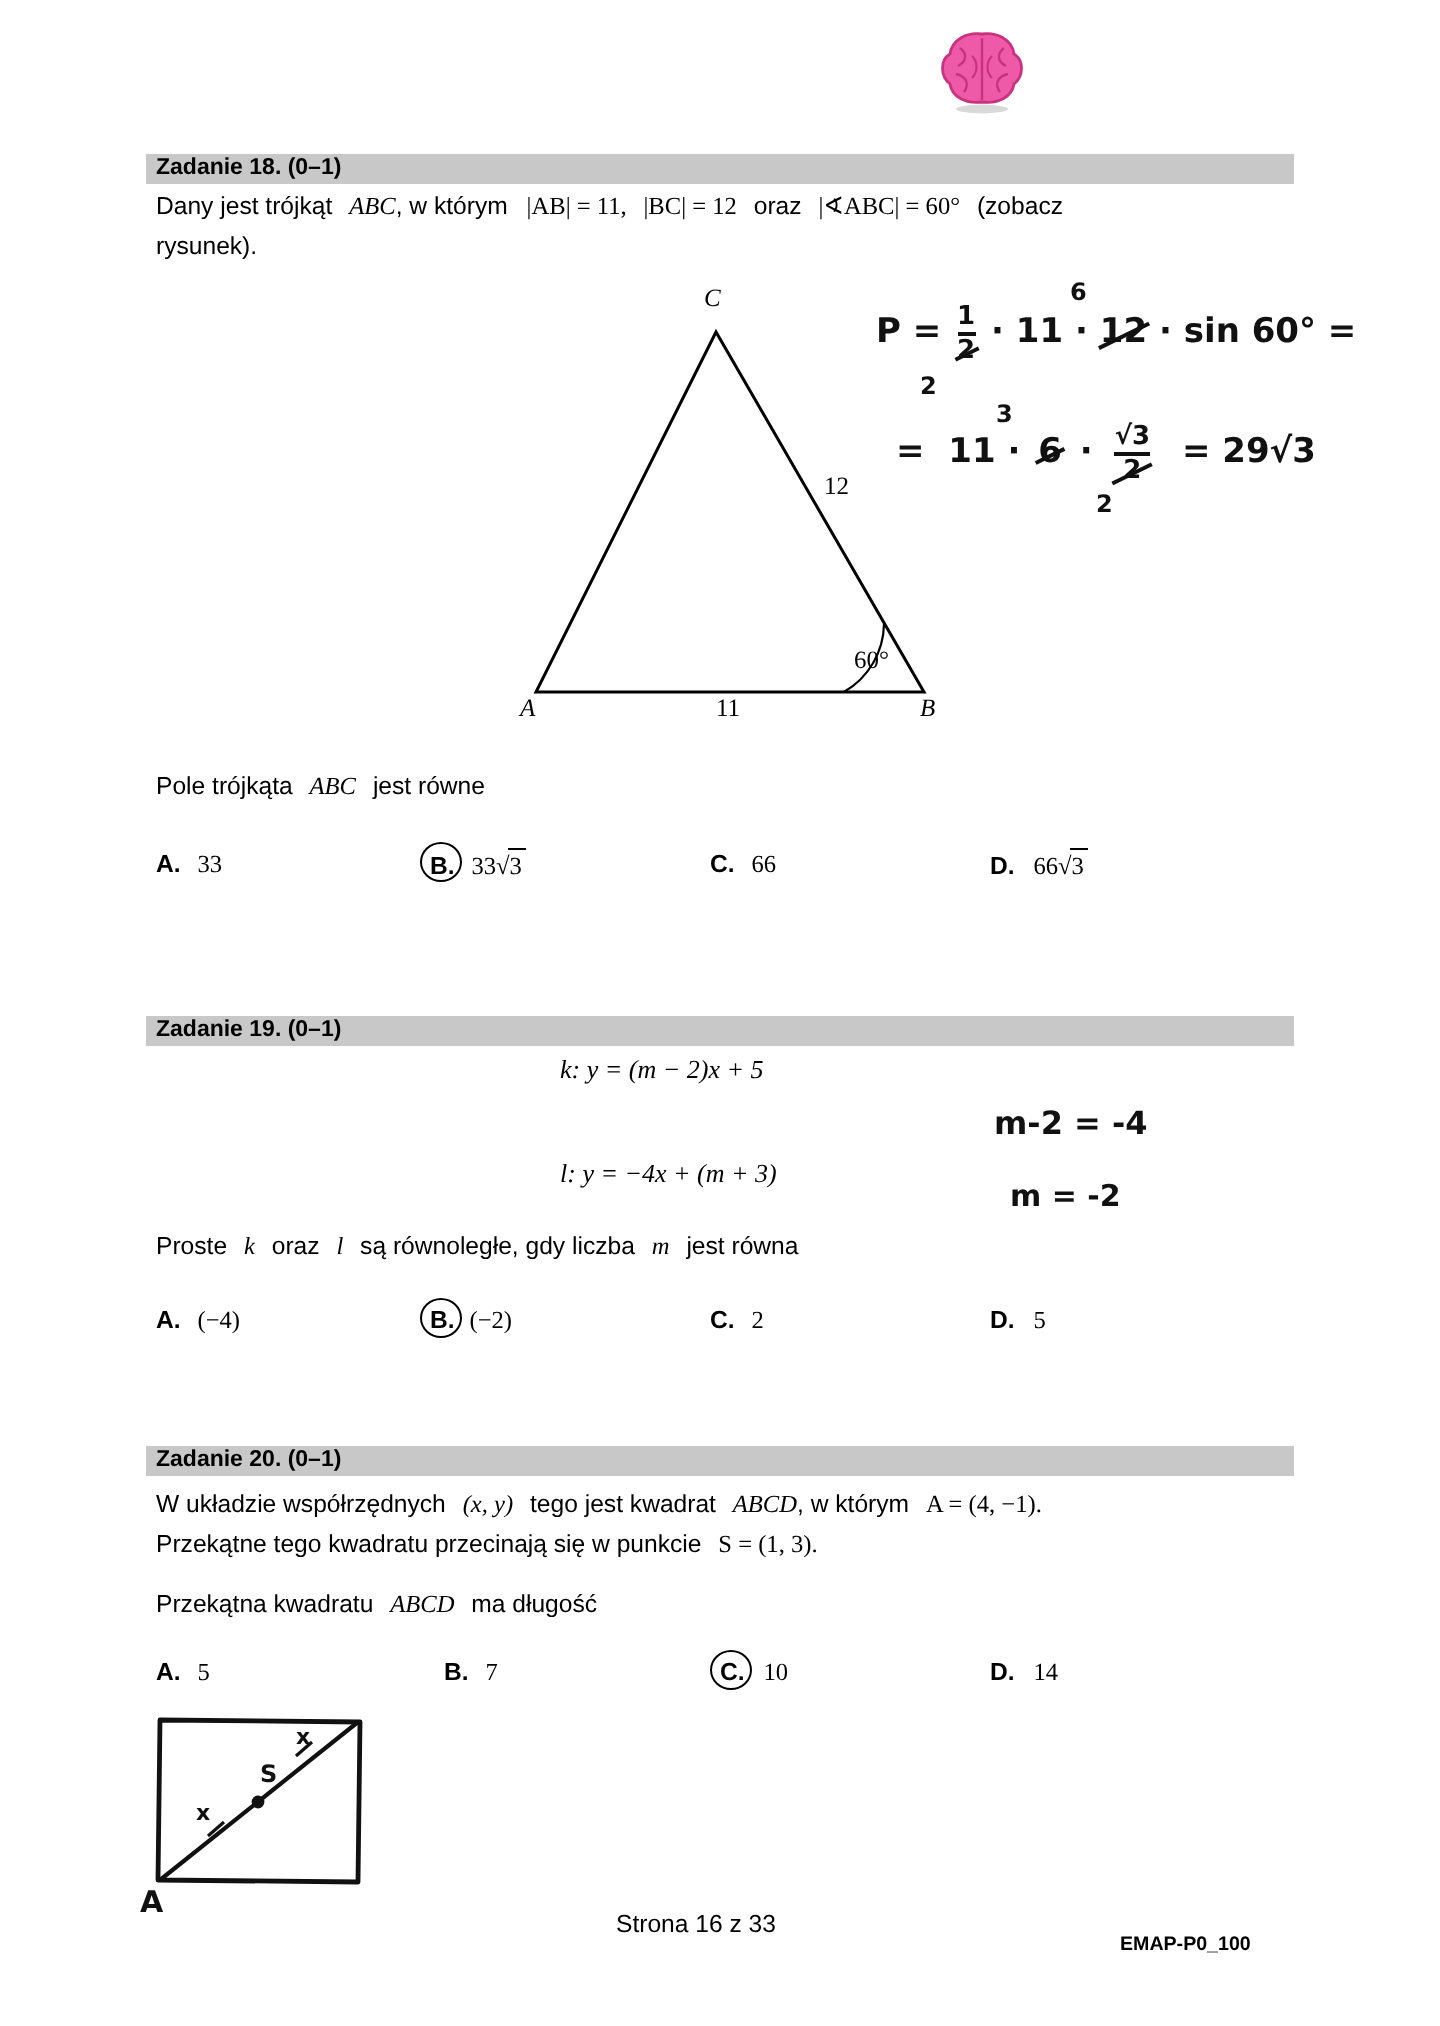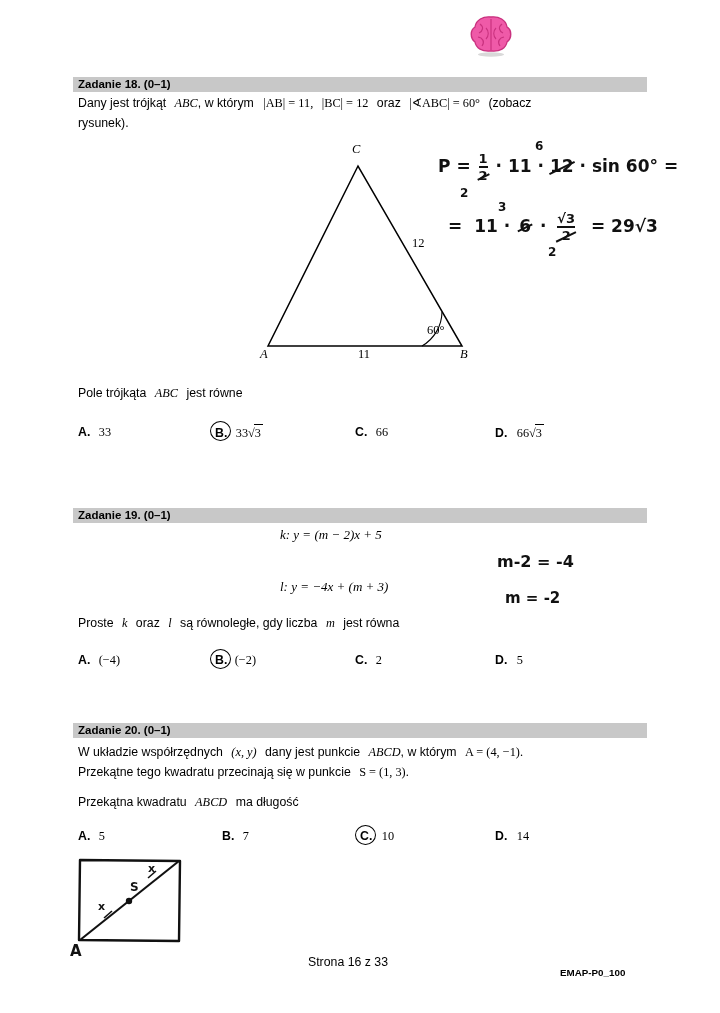--- a/index.html
+++ b/index.html
@@ -256,21 +256,21 @@
     <span class="val" style="margin-left:6px;">5</span>
   </div>
 
   <div class="task-band" style="top:723px;">
     <span class="task-band-label">Zadanie 20. (0–1)</span>
   </div>
 
   <div class="body-line" style="left:78px; top:744px;">
     <span>W układzie współrzędnych</span>
     <span class="mi" style="margin-left:5px;">(x, y)</span>
-    <span style="margin-left:5px;">dany jest punkcie</span>
+    <span style="margin-left:5px;">tego jest kwadrat</span>
     <span class="mi" style="margin-left:5px;">ABCD</span><span>, w którym</span>
     <span class="mr" style="margin-left:5px;">A = (4, −1).</span>
   </div>
   <div class="body-line" style="left:78px; top:764px;">
     <span>Przekątne tego kwadratu przecinają się w punkcie</span>
     <span class="mr" style="margin-left:5px;">S = (1, 3).</span>
   </div>
 
   <div class="body-line" style="left:78px; top:794px;">
     <span>Przekątna kwadratu</span>

